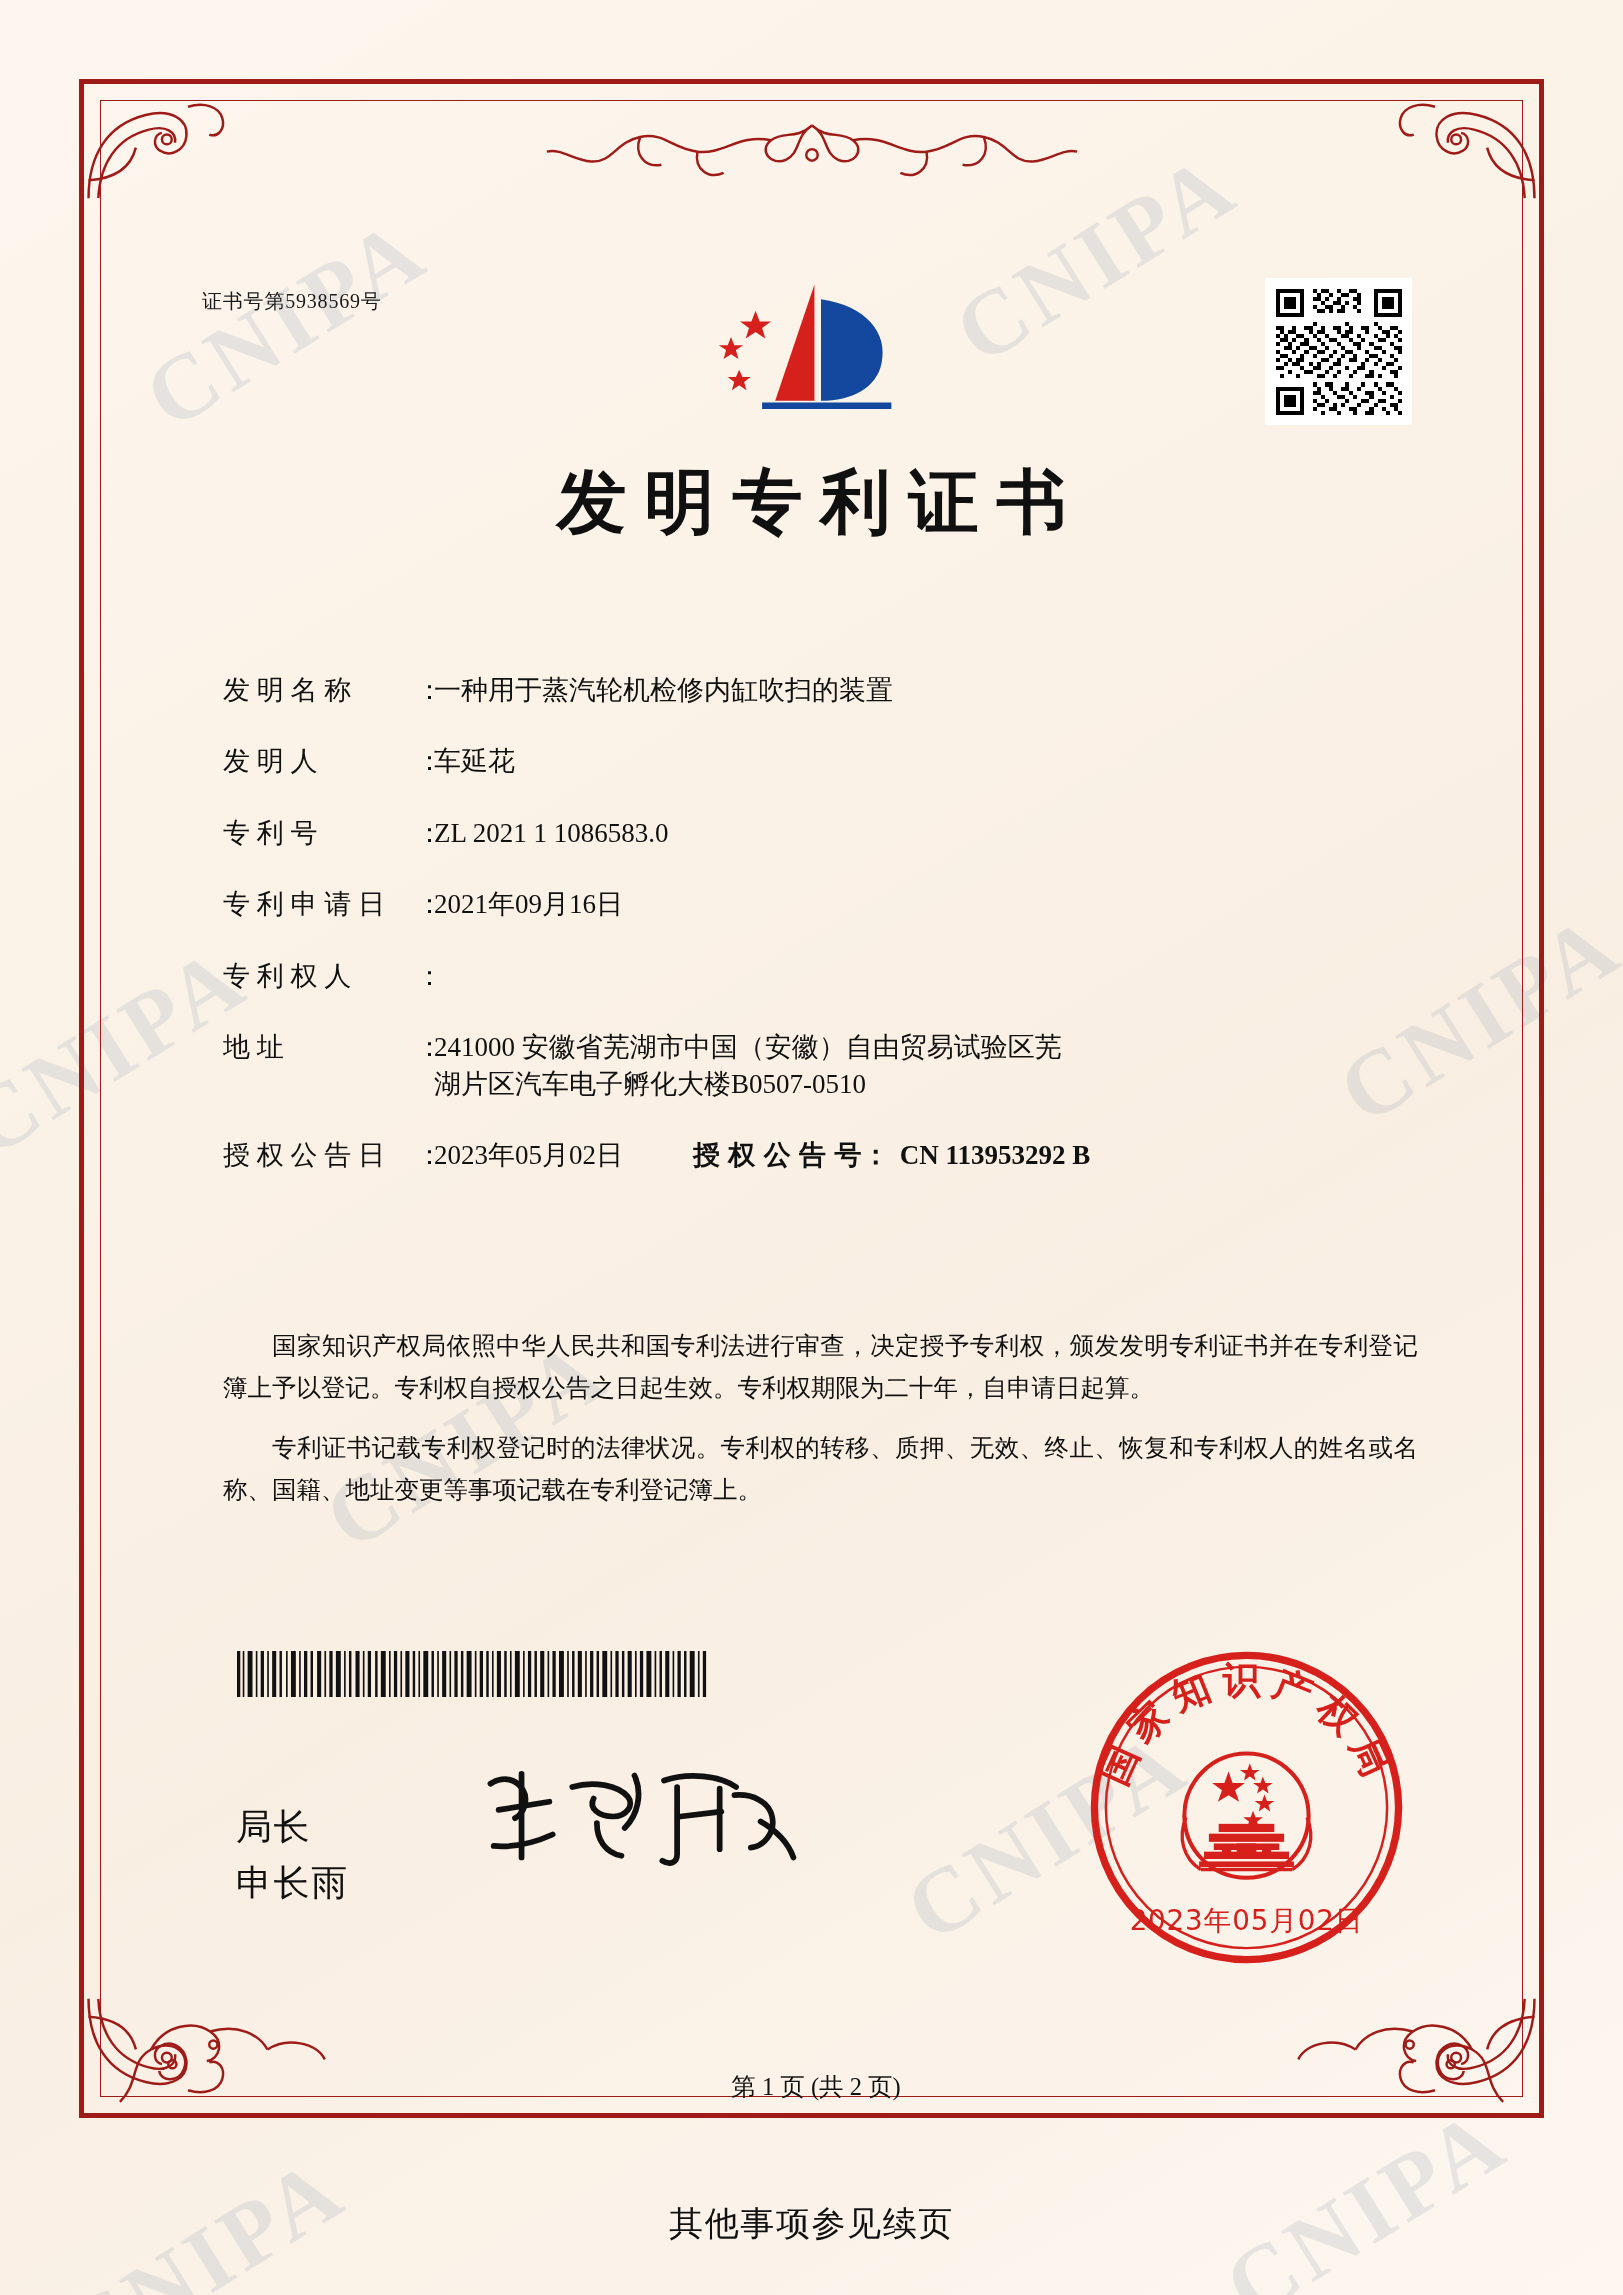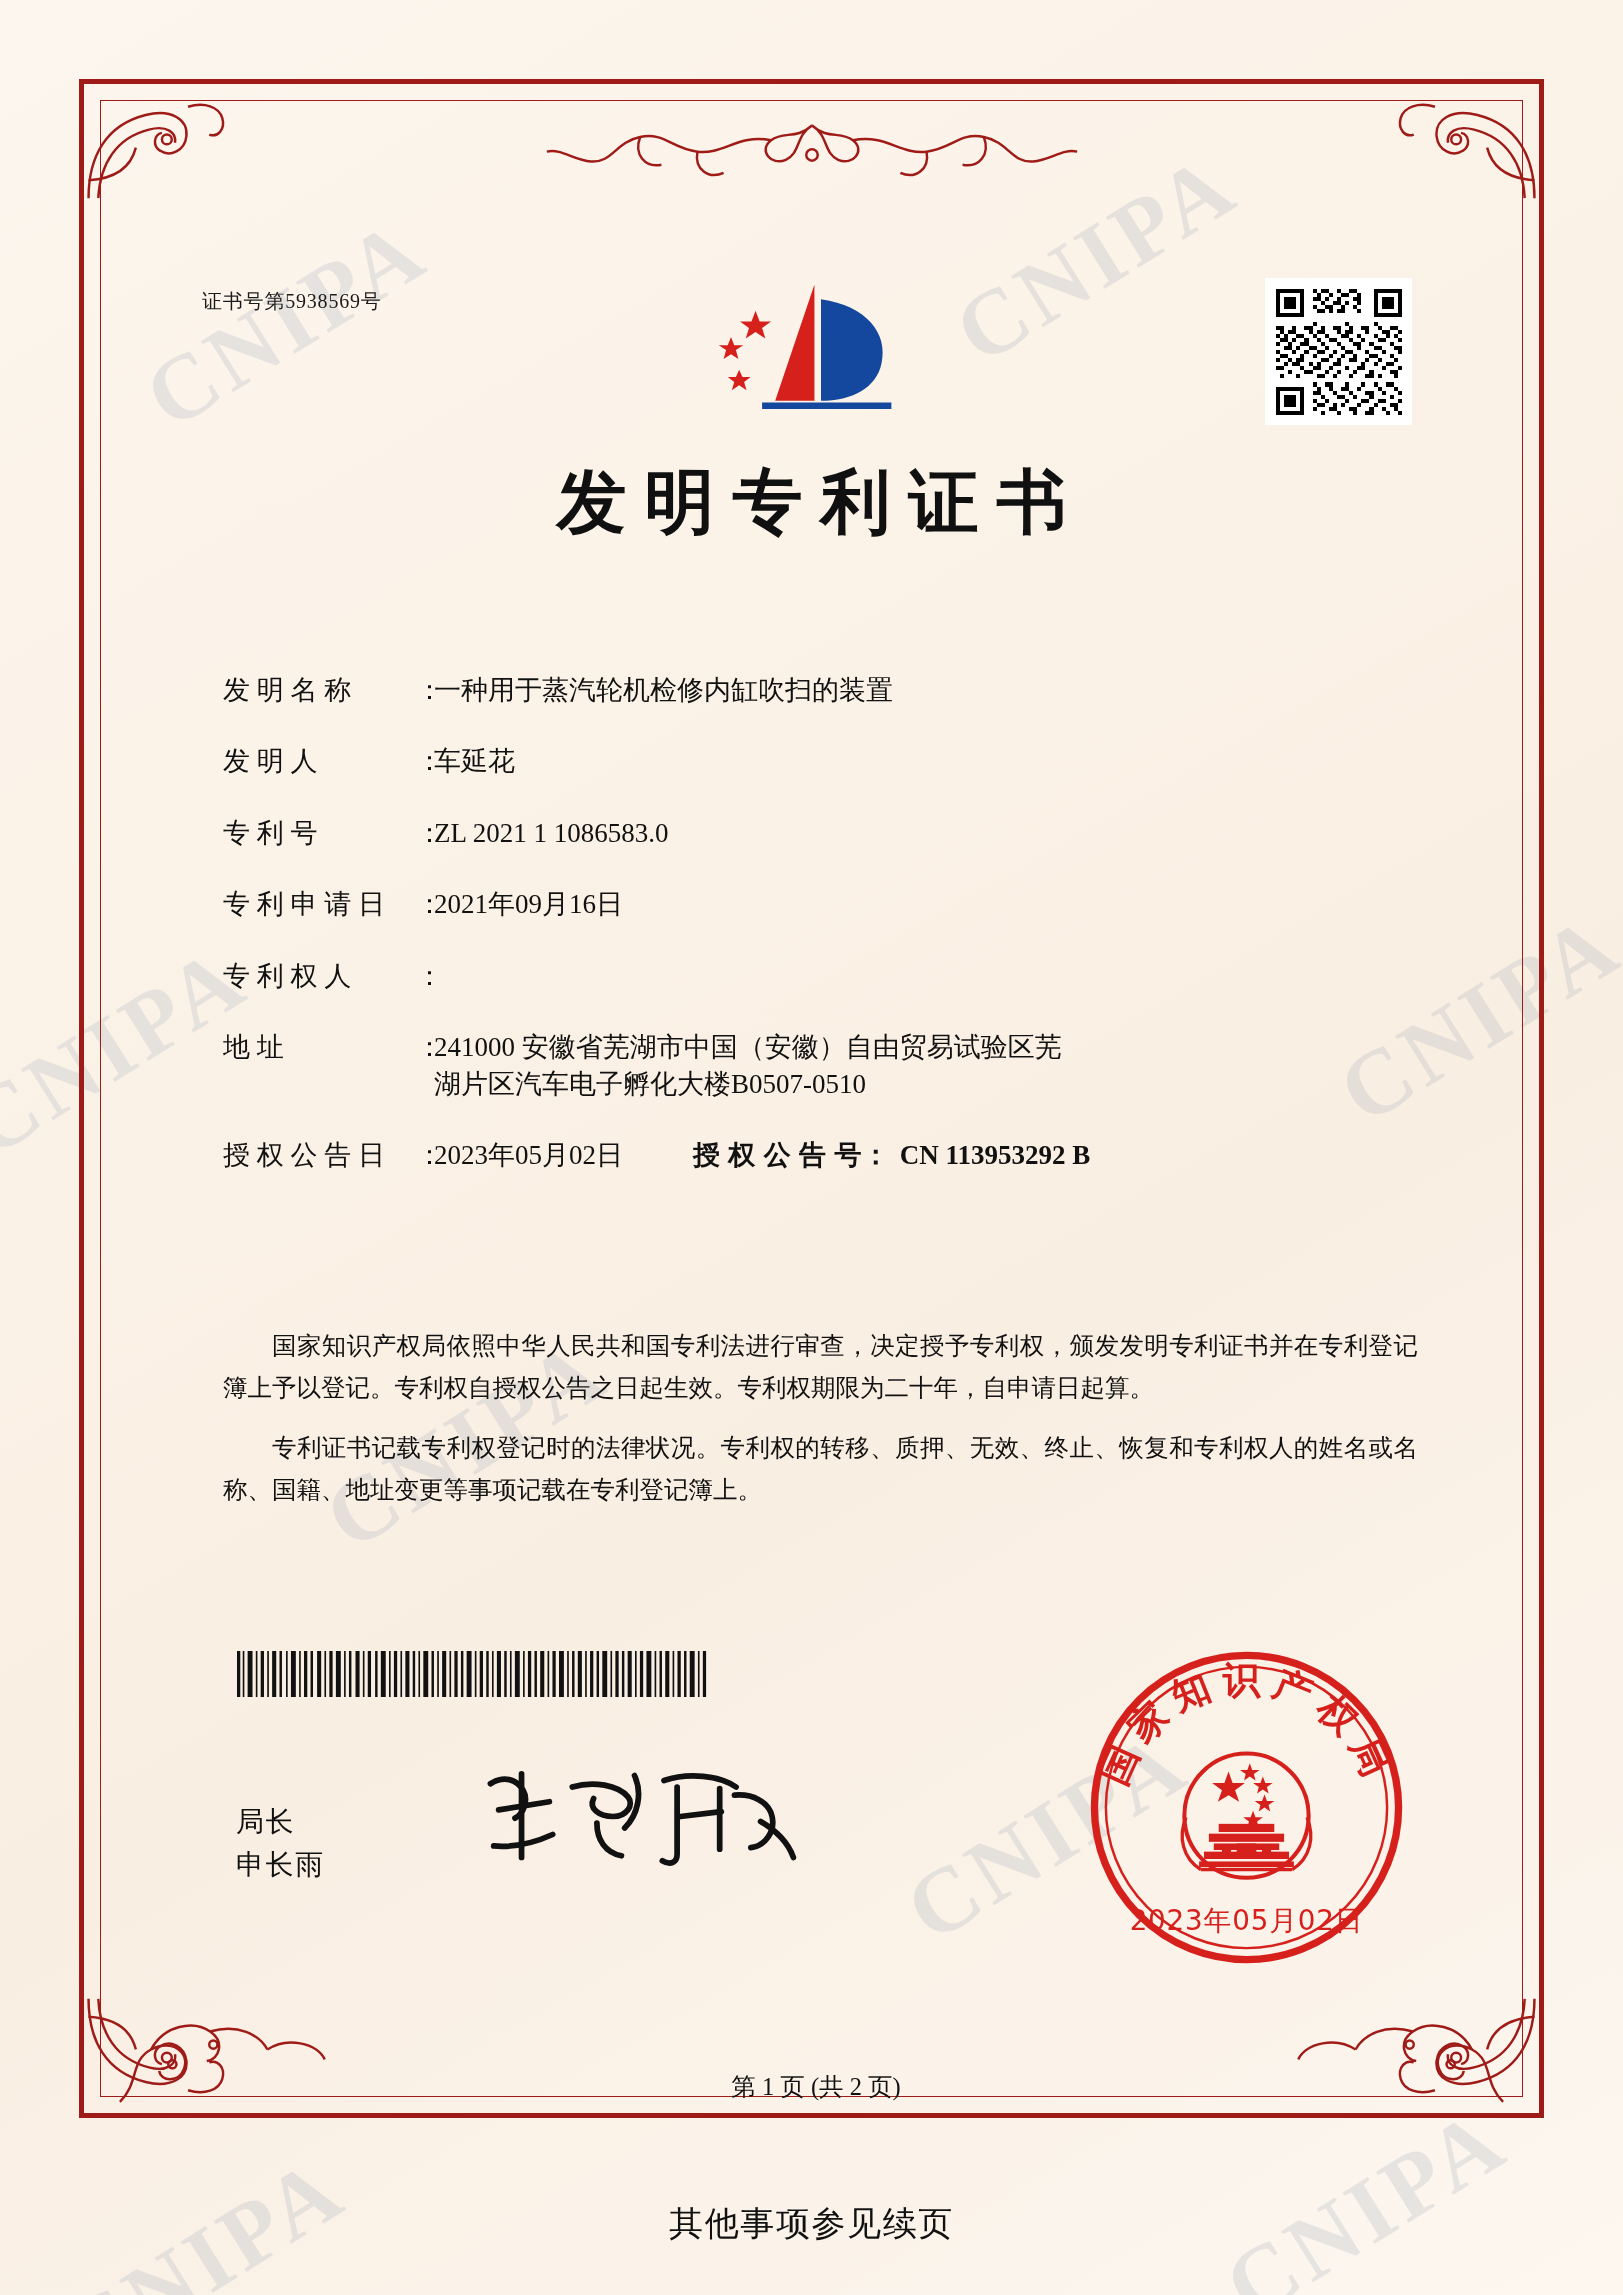--- a/index.html
+++ b/index.html
@@ -207,21 +207,21 @@
     top: 1651px;
     width: 474px;
     height: 46px;
   }
   .barcode svg { width: 100%; height: 100%; display: block; }
 
   .director-block {
     position: absolute;
     left: 236px;
     top: 1800px;
-    font-size: 28px;
+    font-size: 36px;
     line-height: 1.55;
     color: #111;
     letter-spacing: 1.6px;
   }
   .signature {
     position: absolute;
     left: 474px;
     top: 1751px;
     width: 344px;
     height: 131px;

